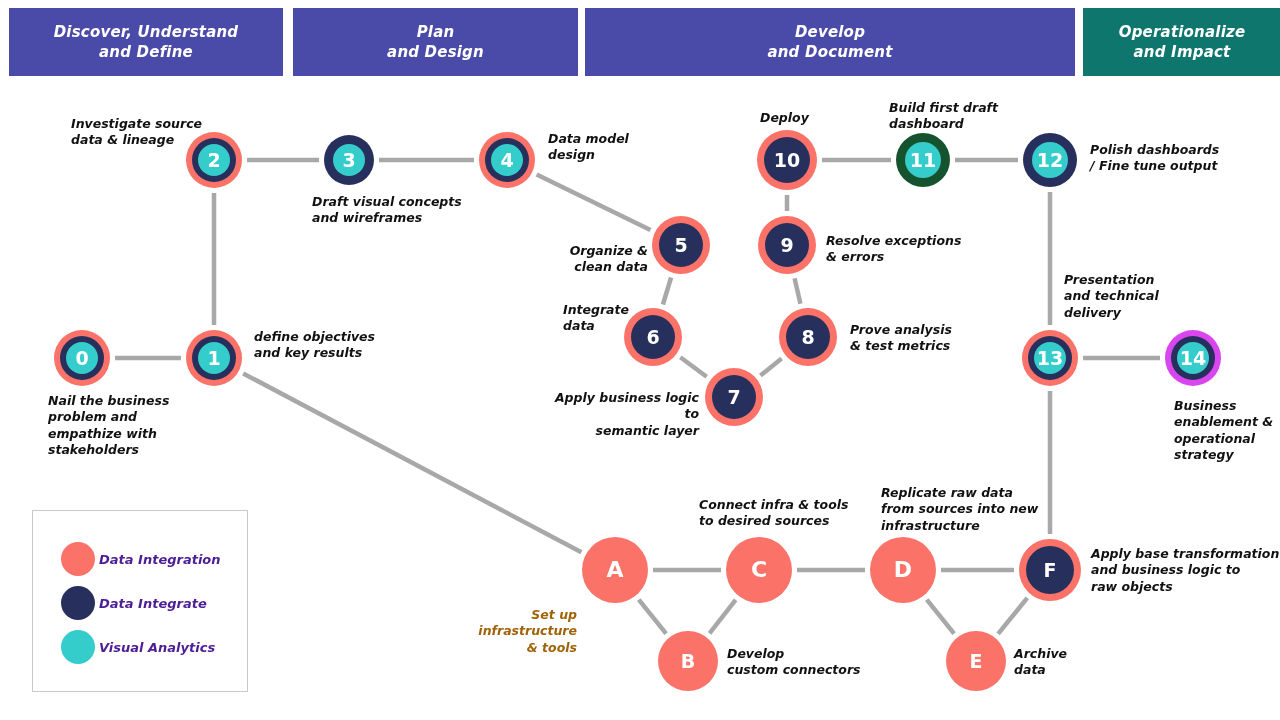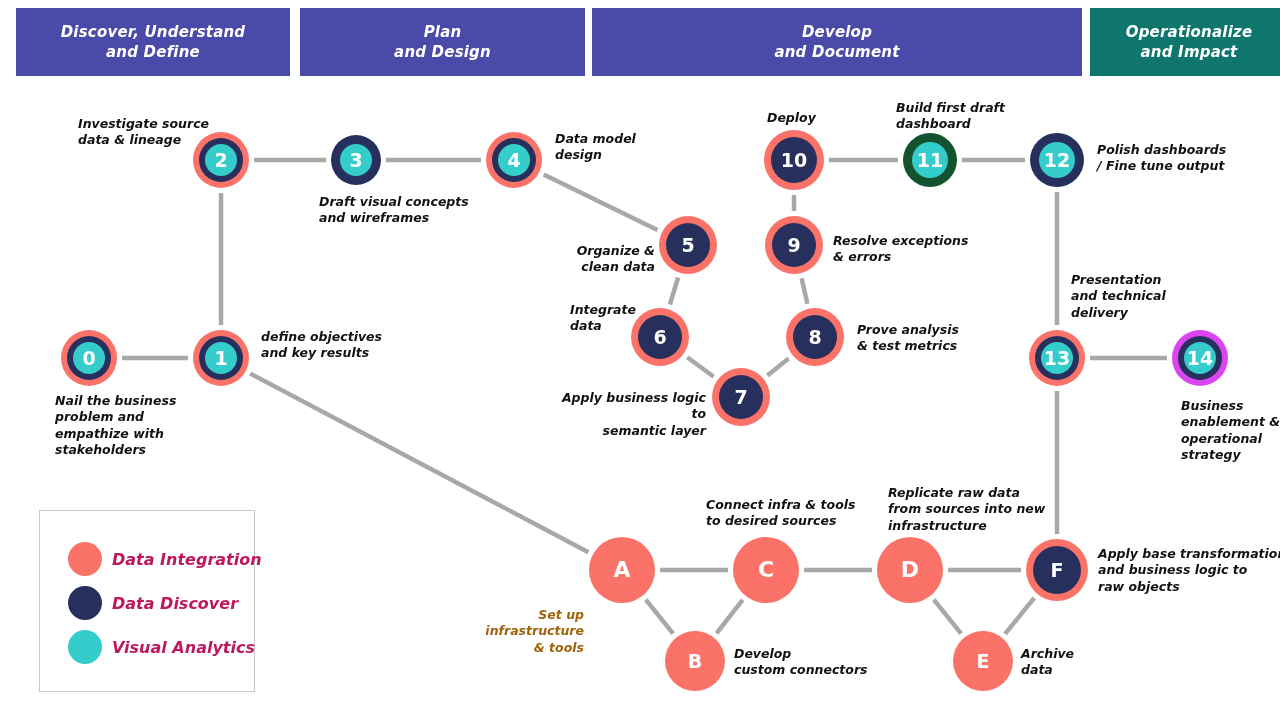--- a/index.html
+++ b/index.html
@@ -3,21 +3,21 @@
 <meta charset="utf-8">
 <style>
   html,body{margin:0;padding:0;}
   body{
     width:1280px;height:720px;
     background:#ffffff;
     font-family:"DejaVu Sans","Liberation Sans",sans-serif;
     overflow:hidden;
     position:relative;
   }
-  #stage{position:absolute;left:12px;top:0;width:1060px;height:720px;}
+  #stage{position:absolute;left:5px;top:0;width:1060px;height:720px;}
 
   
   .phase{
     position:absolute;
     background:#4a4aa8;
     color:#ffffff;
     display:flex;
     align-items:center;
     justify-content:center;
     text-align:center;
@@ -80,25 +80,25 @@
     box-sizing:border-box;
     z-index:7;
   }
   .leg-row{
     position:absolute;
     display:flex;align-items:center;
     left:28px;
   }
   .leg-dot{width:34px;height:34px;border-radius:50%;flex:0 0 auto;}
   .leg-txt{
-    margin-left:10px;
-    font-size:16px;
+    margin-left:4px;
+    font-size:13px;
     font-style:italic;
     font-weight:bold;
-    color:#be185d;
+    color:#4c1d95;
     white-space:nowrap;
   }
 </style>
 </head>
 <body>
 
 <div id="stage">
   <svg id="edges" viewBox="0 0 1280 720">
       <line x1="110" y1="358" x2="176" y2="358" stroke="#a8a8a8" stroke-width="4.5" stroke-linecap="butt"></line>
       <line x1="209" y1="325" x2="209" y2="193" stroke="#a8a8a8" stroke-width="4.5" stroke-linecap="butt"></line>
@@ -288,20 +288,20 @@
 raw objects</div>
     </div>
 
   <div id="legend" style="border-color: rgb(201, 201, 201);">
       <div class="leg-row" style="top: 31px;">
         <div class="leg-dot" style="background: rgb(250, 114, 104);"></div>
         <div class="leg-txt">Data Integration</div>
       </div>
       <div class="leg-row" style="top: 75px;">
         <div class="leg-dot" style="background: rgb(39, 48, 92);"></div>
-        <div class="leg-txt">Data Discover</div>
+        <div class="leg-txt">Data Integrate</div>
       </div>
       <div class="leg-row" style="top: 119px;">
         <div class="leg-dot" style="background: rgb(53, 204, 204);"></div>
         <div class="leg-txt">Visual Analytics</div>
       </div>
     </div>
 </div>
 
 </body></html>

